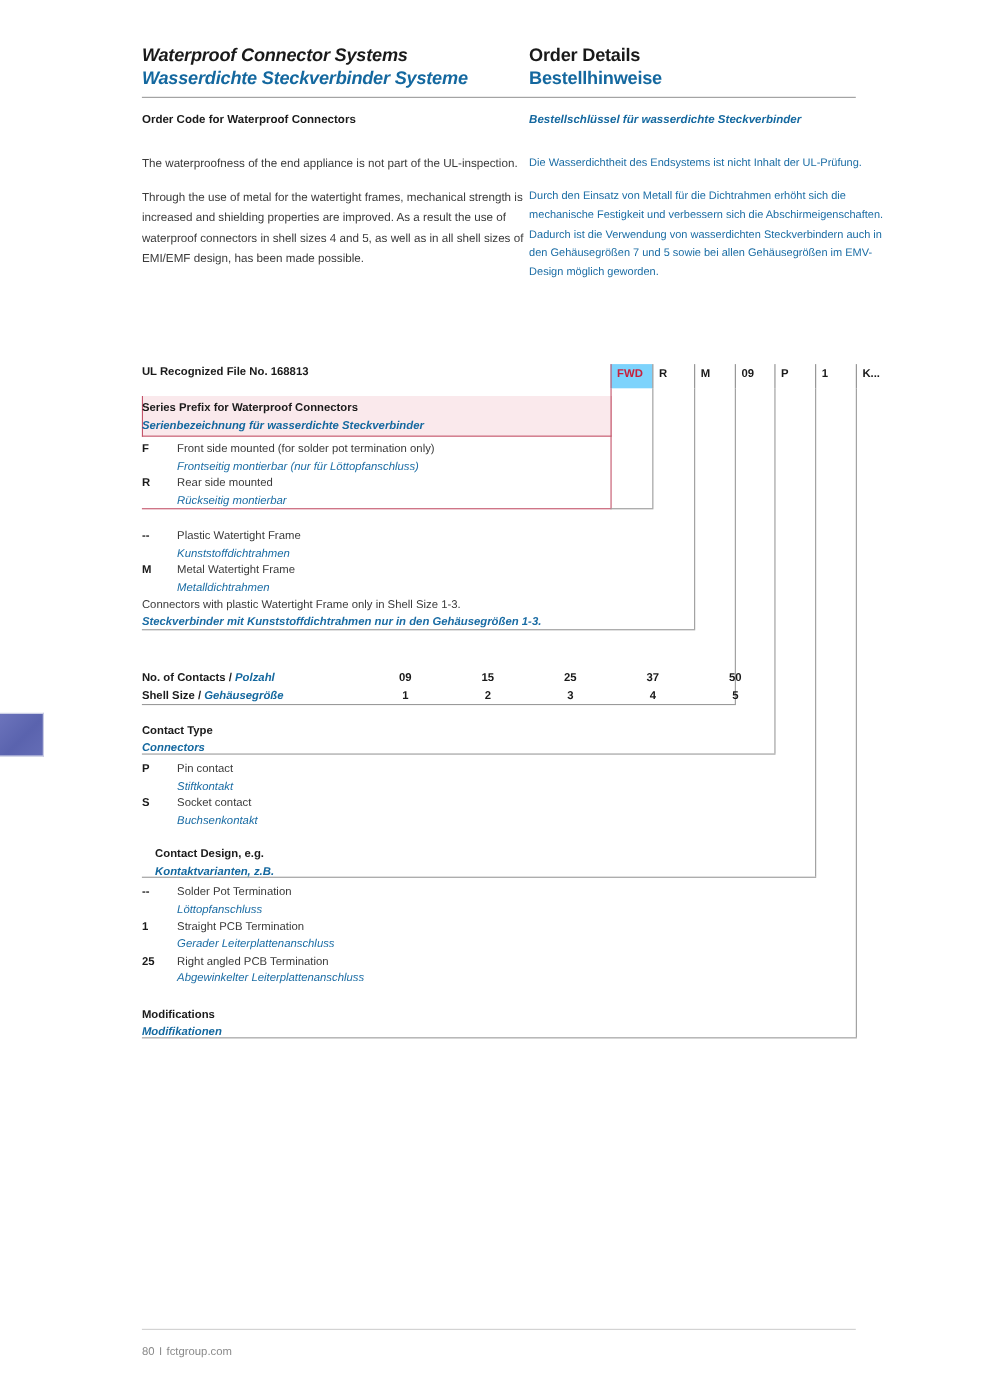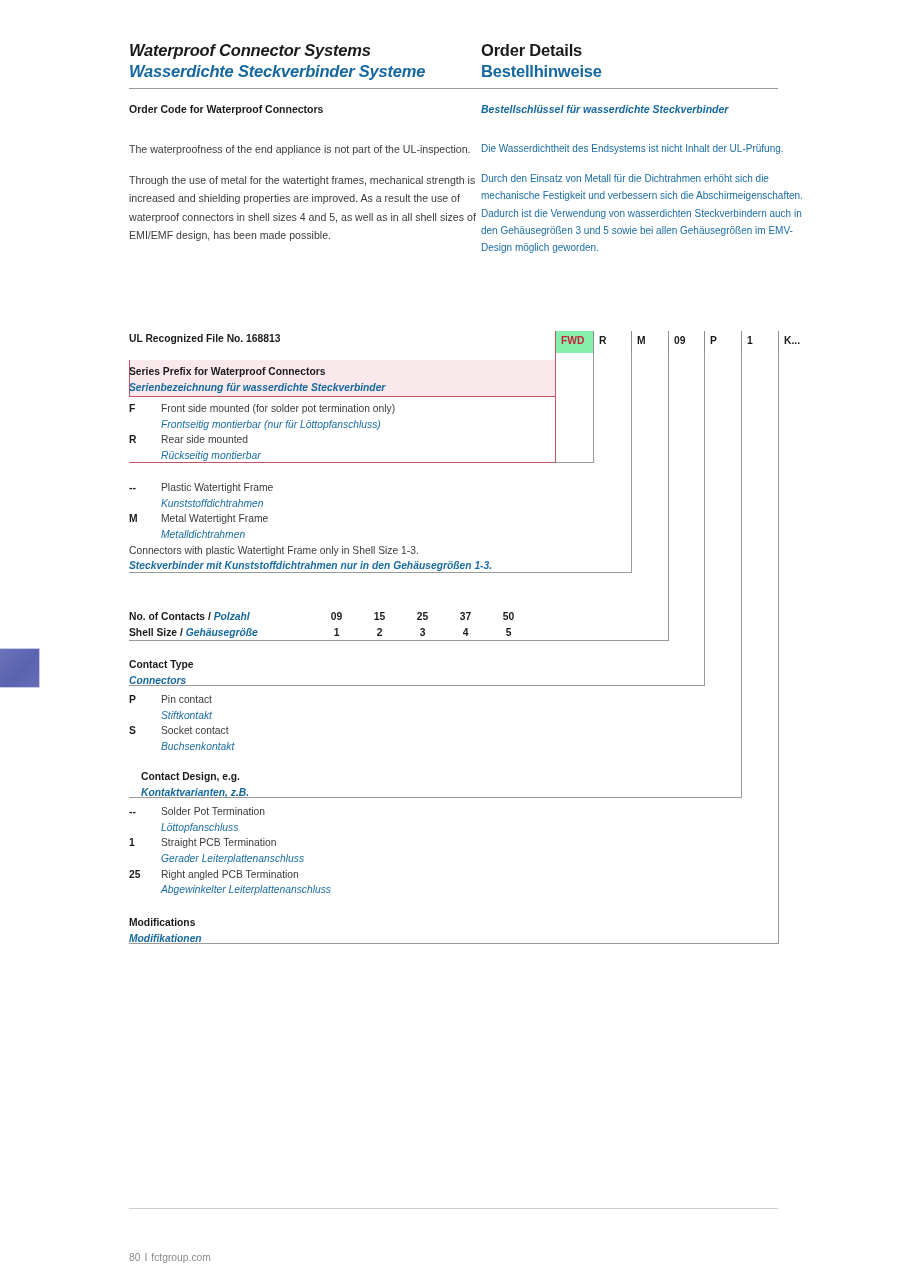--- a/index.html
+++ b/index.html
@@ -74,21 +74,21 @@
     position: absolute; left: 0; top: 2px;
     font-size: 10.3px; font-weight: bold; color: #1a1a1a;
   }
 
   
   .seg {
     position: absolute; top: 0; height: 22px;
     font-size: 10.3px; font-weight: bold; color: #1a1a1a;
     padding-left: 5px; line-height: 19px;
   }
-  .seg.first { color: #c8203c; background: #86efac; border-left: 1.4px solid #c4546a; }
+  .seg.first { color: #c8203c; background: #7dd3fc; border-left: 1.4px solid #c4546a; }
   .seg.rest { border-left: 1px solid #8d8d8d; }
 
   
   .vline {
     position: absolute; width: 0; border-left: 1px solid #9a9a9a;
   }
   .vline.pink { border-left: 1.4px solid #c4546a; }
   .hline {
     position: absolute; height: 0; border-top: 1px solid #9a9a9a;
   }
@@ -116,36 +116,36 @@
   
   .pinkbox {
     position: absolute; left: 0; top: 0;
     background: #fae9ec;
     border: 1.4px solid #c4546a;
     border-top: none;
   }
 
   
   .ctab { line-height: 1.52; }
-  .ctab-row { display: flex; }
+  .ctab-row { display: flex; gap: 32px; }
   .ctab-label {
     width: 186px; flex: none; font-size: 10.3px; font-weight: bold; color: #1a1a1a;
   }
   .ctab-label .de { color: #14689f; font-style: italic; }
   .ctab-val {
     width: 43px; flex: none; text-align: center;
     font-size: 10.3px; font-weight: bold; color: #1a1a1a;
   }
 
   
   .foot-rule {
     position: absolute; left: 129px; top: 1208px; width: 649px; height: 1px; background: #cfcfcf;
   }
   .foot {
-    position: absolute; left: 129px; top: 1252px;
+    position: absolute; left: 129px; top: 1224px;
     font-size: 10.3px; color: #8a8a8a;
   }
   .foot .sep { padding: 0 4px; }
 </style>
 </head>
 <body>
 
 <div class="page">
 
   <div class="side-tab"></div>
@@ -169,21 +169,21 @@
     <div class="sub-de">Bestellschlüssel für wasserdichte Steckverbinder</div>
   </div>
 
   <div class="intro">
     <div class="intro-col-en">
       <p>The waterproofness of the end appliance is not part of the UL-inspection.</p>
       <p>Through the use of metal for the watertight frames, mechanical strength is increased and shielding properties are improved. As a result the use of waterproof connectors in shell sizes 4 and 5, as well as in all shell sizes of EMI/EMF design, has been made possible.</p>
     </div>
     <div class="intro-col-de">
       <p>Die Wasserdichtheit des Endsystems ist nicht Inhalt der UL-Prüfung.</p>
-      <p>Durch den Einsatz von Metall für die Dichtrahmen erhöht sich die mechanische Festigkeit und verbessern sich die Abschirmeigenschaften. Dadurch ist die Verwendung  von wasserdichten Steckverbindern auch in den Gehäusegrößen 3 und 5 sowie bei allen Gehäusegrößen im EMV-Design möglich geworden.</p>
+      <p>Durch den Einsatz von Metall für die Dichtrahmen erhöht sich die mechanische Festigkeit und verbessern sich die Abschirmeigenschaften. Dadurch ist die Verwendung  von wasserdichten Steckverbindern auch in den Gehäusegrößen 7 und 5 sowie bei allen Gehäusegrößen im EMV-Design möglich geworden.</p>
     </div>
   </div>
 
   <div class="oc">
 
     <div class="oc-toprow">
       <div class="oc-ulline">UL Recognized File No. 168813</div>
 
       <div class="seg first" style="left:426px; width:38px;">
         <span>FWD</span>

